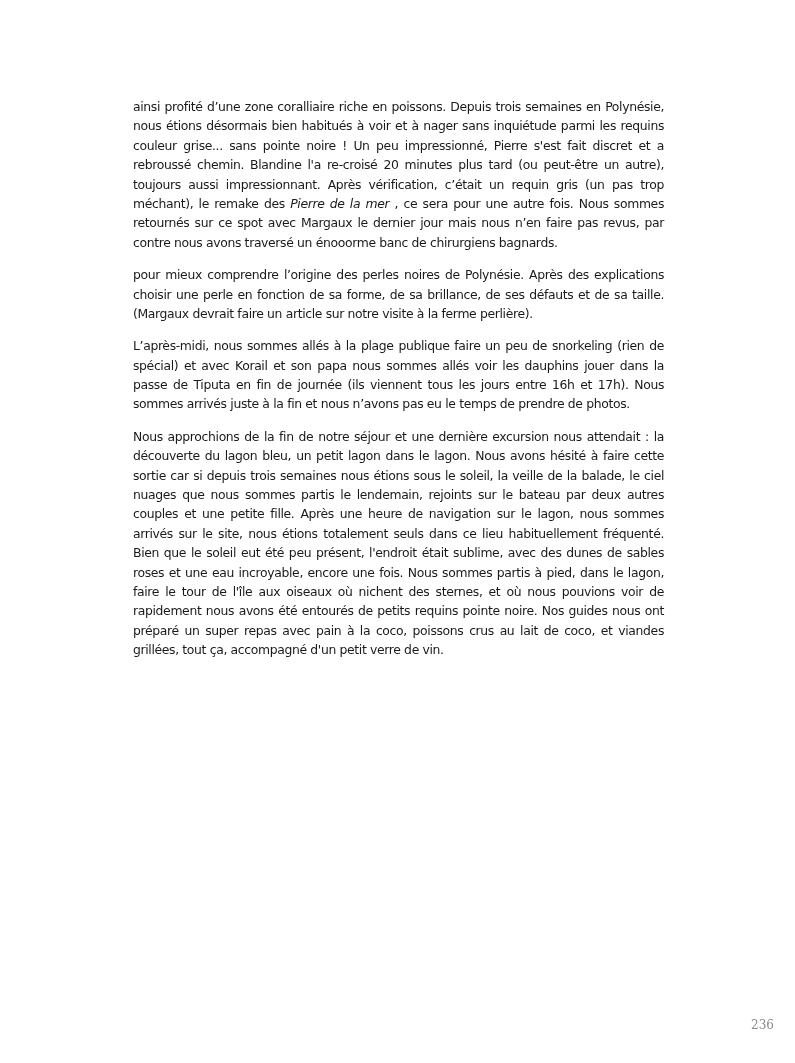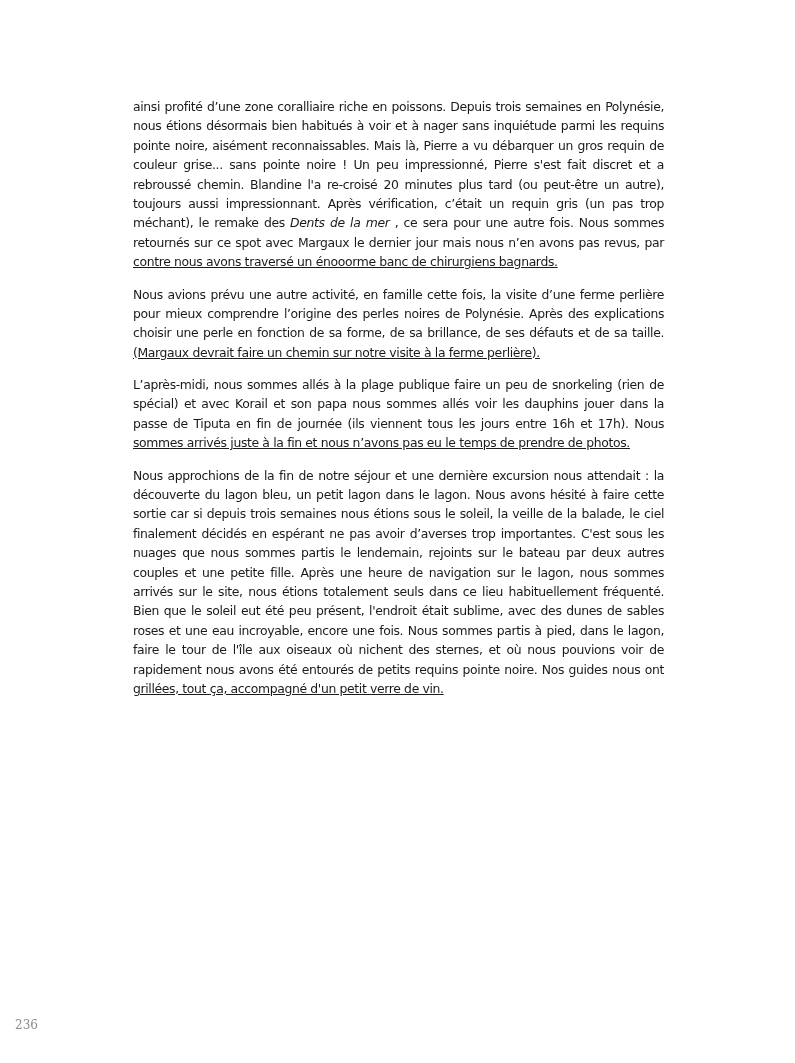--- a/index.html
+++ b/index.html
@@ -10,71 +10,69 @@
     font-family: "DejaVu Sans", sans-serif;
     font-size: 12.4px; color: #1a1a1a;
     letter-spacing: -0.35px;
   }
   .para { margin: 0 0 13px 0; }
   .line {
     display: block; height: 19.4px; line-height: 19.4px;
     text-align: justify; text-align-last: justify;
     white-space: nowrap; overflow: visible;
   }
-  .line.last { text-align-last: left; text-decoration: underline; }
+  .line.last { text-align-last: left; }
   .line em { font-style: italic; }
   .page-number {
-    position: absolute; left: 15px; width: 766px; top: 1018px;
-    text-align: left;
+    position: absolute; left: 8px; width: 766px; top: 1018px;
+    text-align: right;
     font-family: "DejaVu Serif", serif; font-size: 12px; color: #8a8a8a;
   }
 </style>
 </head>
 <body>
 
 <div class="page">
   <div class="text-block">
 
     <p class="para">
       <span class="line">ainsi profité d’une zone coralliaire riche en poissons. Depuis trois semaines en Polynésie,</span>
       <span class="line">nous étions désormais bien habitués à voir et à nager sans inquiétude parmi les requins</span>
-      <span class="line">pointe noire, aisément reconnaissables. Mais là, Pierre a vu débarquer un gros requin de</span>
       <span class="line">couleur grise... sans pointe noire ! Un peu impressionné, Pierre s'est fait discret et a</span>
       <span class="line">rebroussé chemin. Blandine l'a re-croisé 20 minutes plus tard (ou peut-être un autre),</span>
       <span class="line">toujours aussi impressionnant. Après vérification, c’était un requin gris (un pas trop</span>
-      <span class="line"><span>méchant), le remake des </span><em>Dents de la mer</em><span> , ce sera pour une autre fois. Nous sommes</span></span>
-      <span class="line">retournés sur ce spot avec Margaux le dernier jour mais nous n’en avons pas revus, par</span>
+      <span class="line"><span>méchant), le remake des </span><em>Pierre de la mer</em><span> , ce sera pour une autre fois. Nous sommes</span></span>
+      <span class="line">retournés sur ce spot avec Margaux le dernier jour mais nous n’en faire pas revus, par</span>
       <span class="line last">contre nous avons traversé un énooorme banc de chirurgiens bagnards.</span>
     </p>
 
     <p class="para">
-      <span class="line">Nous avions prévu une autre activité, en famille cette fois, la visite d’une ferme perlière</span>
       <span class="line">pour mieux comprendre l’origine des perles noires de Polynésie. Après des explications</span>
       <span class="line">choisir une perle en fonction de sa forme, de sa brillance, de ses défauts et de sa taille.</span>
-      <span class="line last">(Margaux devrait faire un chemin sur notre visite à la ferme perlière).</span>
+      <span class="line last">(Margaux devrait faire un article sur notre visite à la ferme perlière).</span>
     </p>
 
     <p class="para">
       <span class="line">L’après-midi, nous sommes allés à la plage publique faire un peu de snorkeling (rien de</span>
       <span class="line">spécial) et avec Korail et son papa nous sommes allés voir les dauphins jouer dans la</span>
       <span class="line">passe de Tiputa en fin de journée (ils viennent tous les jours entre 16h et 17h). Nous</span>
       <span class="line last">sommes arrivés juste à la fin et nous n’avons pas eu le temps de prendre de photos.</span>
     </p>
 
     <p class="para">
       <span class="line">Nous approchions de la fin de notre séjour et une dernière excursion nous attendait : la</span>
       <span class="line">découverte du lagon bleu, un petit lagon dans le lagon. Nous avons hésité à faire cette</span>
       <span class="line">sortie car si depuis trois semaines nous étions sous le soleil, la veille de la balade, le ciel</span>
-      <span class="line">finalement décidés en espérant ne pas avoir d’averses trop importantes. C'est sous les</span>
       <span class="line">nuages que nous sommes partis le lendemain, rejoints sur le bateau par deux autres</span>
       <span class="line">couples et une petite fille. Après une heure de navigation sur le lagon, nous sommes</span>
       <span class="line">arrivés sur le site, nous étions totalement seuls dans ce lieu habituellement fréquenté.</span>
       <span class="line">Bien que le soleil eut été peu présent, l'endroit était sublime, avec des dunes de sables</span>
       <span class="line">roses et une eau incroyable, encore une fois. Nous sommes partis à pied, dans le lagon,</span>
       <span class="line">faire le tour de l'île aux oiseaux où nichent des sternes, et où nous pouvions voir de</span>
       <span class="line">rapidement nous avons été entourés de petits requins pointe noire. Nos guides nous ont</span>
+      <span class="line">préparé un super repas avec pain à la coco, poissons crus au lait de coco, et viandes</span>
       <span class="line last">grillées, tout ça, accompagné d'un petit verre de vin.</span>
     </p>
 
   </div>
 
   <div class="page-number">236</div>
 </div>
 
 </body></html>

